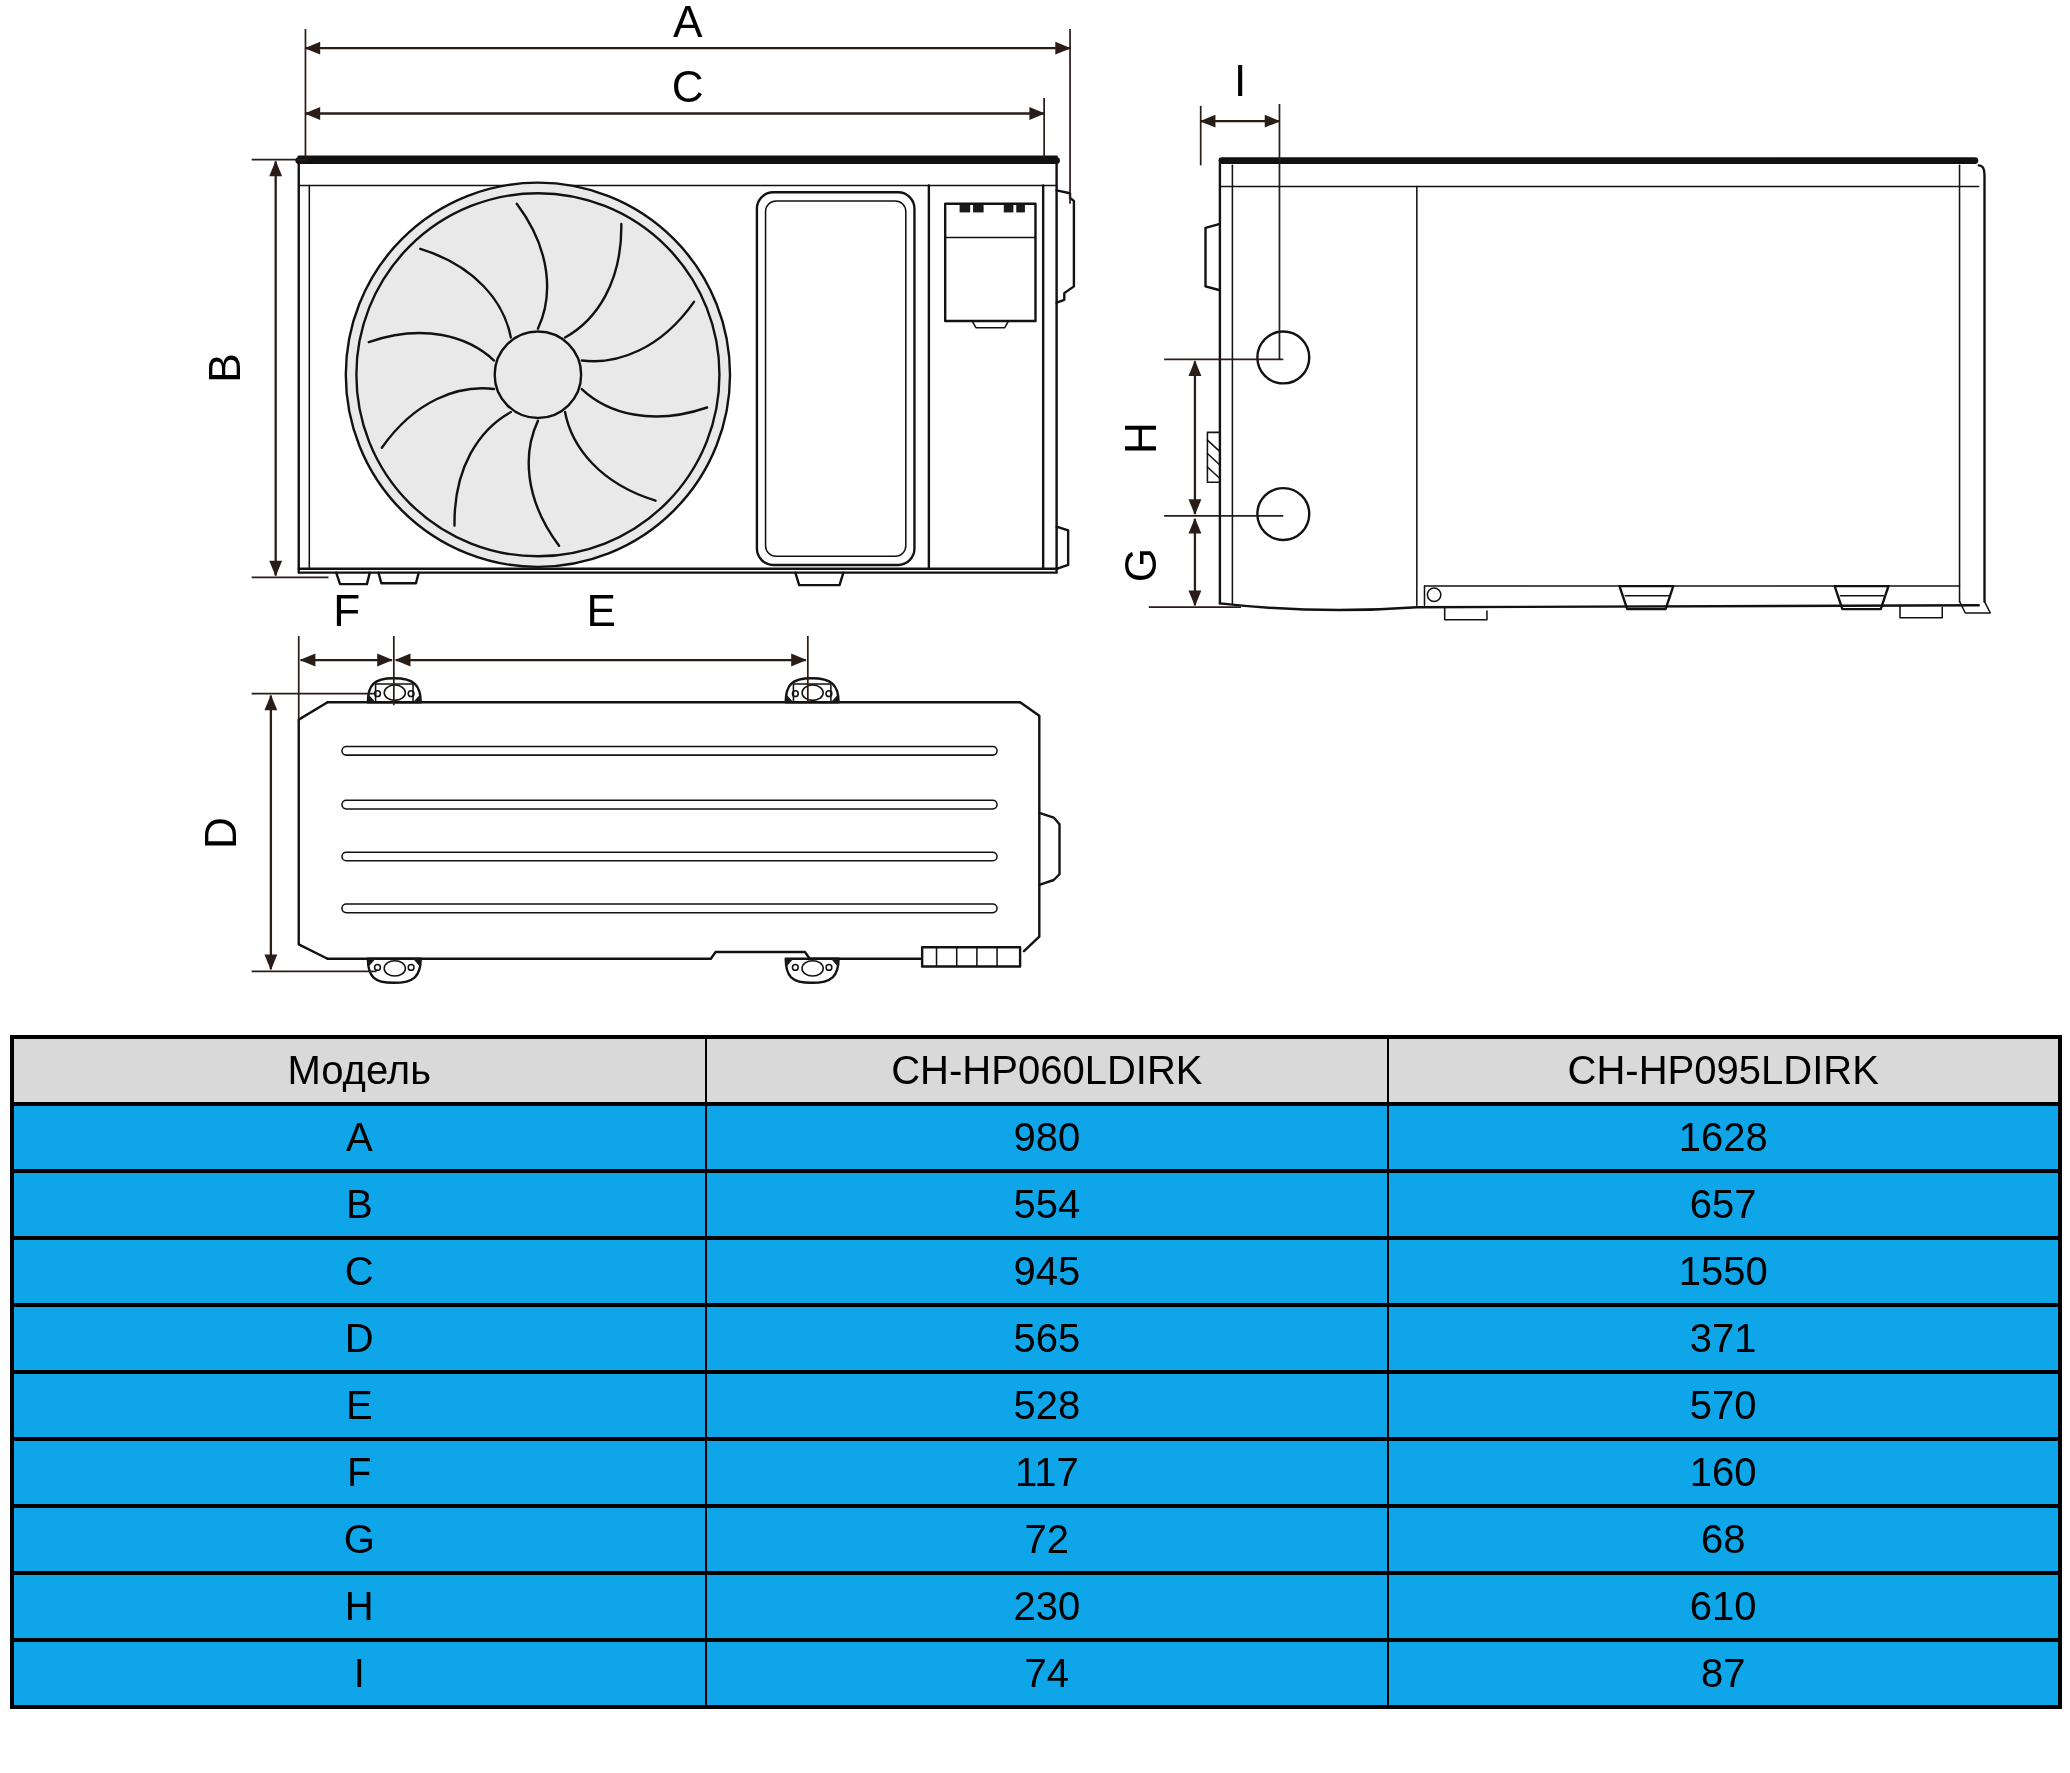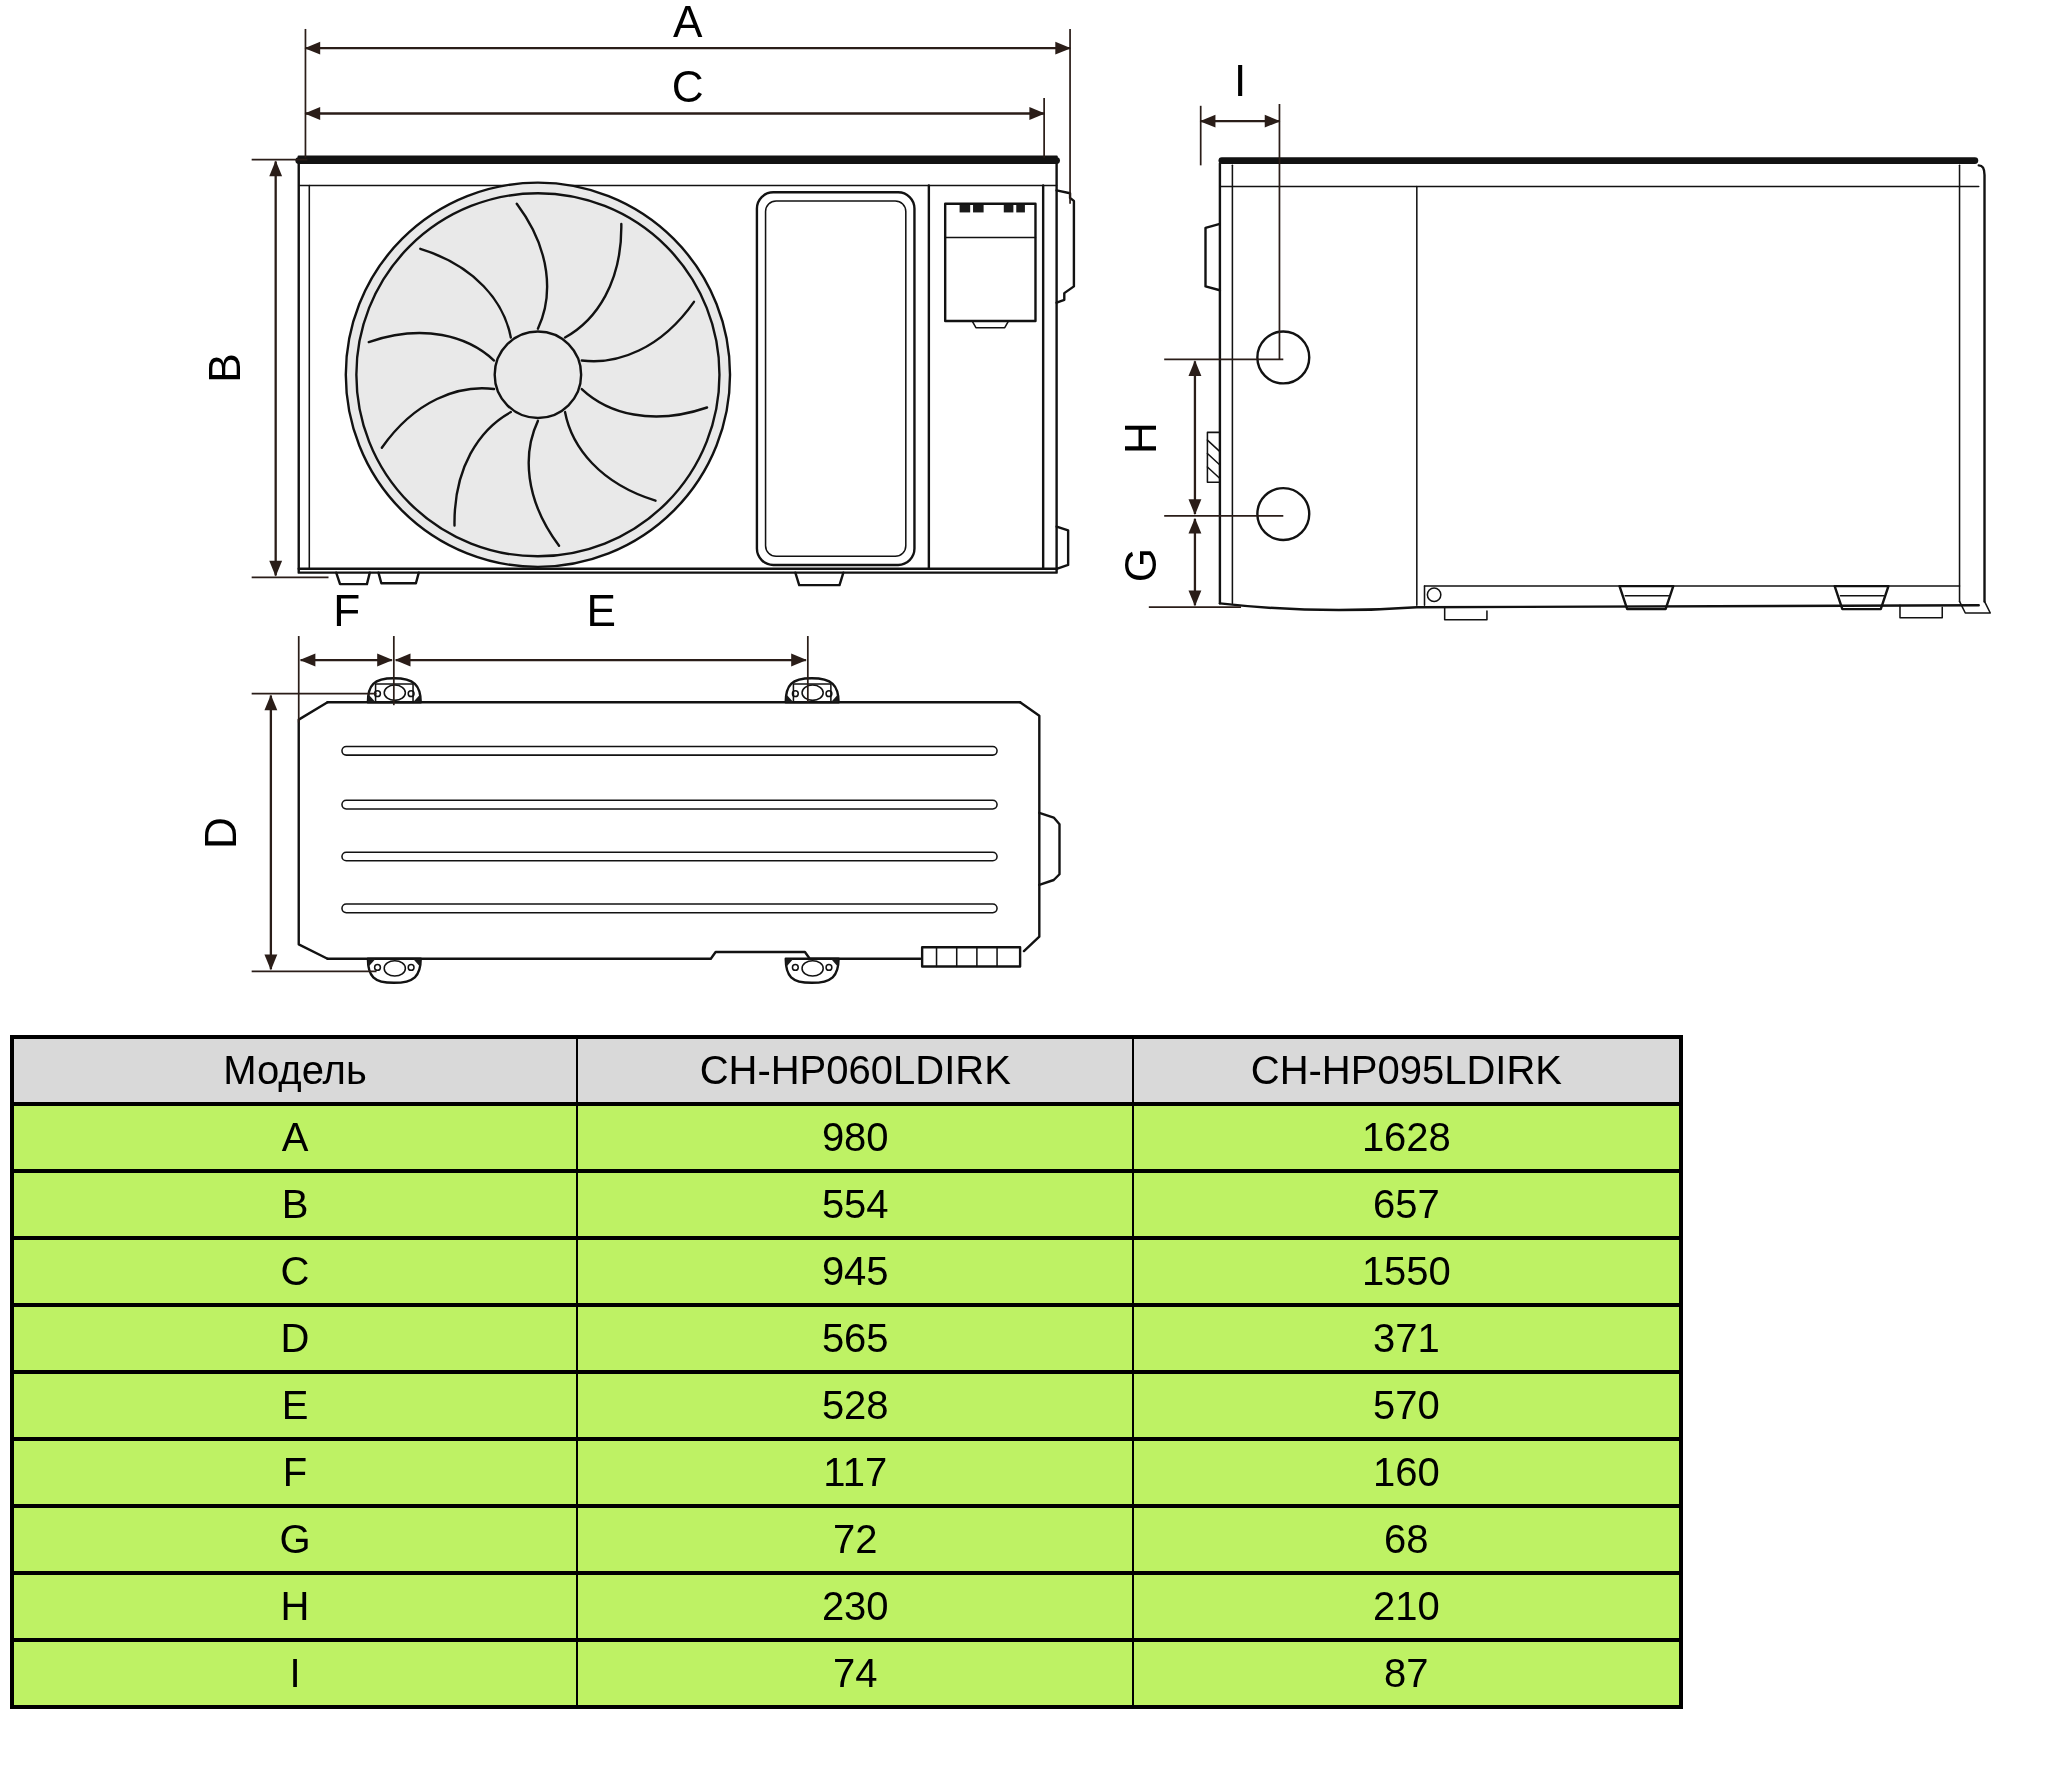--- a/index.html
+++ b/index.html
@@ -9,22 +9,22 @@
   svg text{font-family:"Liberation Sans", sans-serif;fill:#000;}
   .dim-label{font-size:46px;}
   .geo{stroke:#121212;fill:none;stroke-width:2.5;stroke-linecap:round;stroke-linejoin:round;}
   .thin{stroke-width:1.6;}
   .thick{stroke-width:7;}
   .dimline{stroke:#2a1d18;stroke-width:2.4;fill:none;}
   .extline{stroke:#2a1d18;stroke-width:1.8;fill:none;}
   .fanfill{fill:#e9e9e9;}
   .darkfill{fill:#1a1a1a;stroke:none;}
 
-  table.dims{position:absolute;left:9.6px;top:1035px;width:1673px;border-collapse:collapse;
-             table-layout:fixed;background:#bef264;}
+  table.dims{position:absolute;left:9.6px;top:1035px;width:2052px;border-collapse:collapse;
+             table-layout:fixed;background:#0ea5e9;}
   table.dims th, table.dims td{
       border-left:2.9px solid #000;border-right:2.9px solid #000;
       border-top:4.8px solid #000;border-bottom:4.8px solid #000;
       height:63px;text-align:center;vertical-align:middle;
       font-size:40px;font-weight:400;color:#000;padding:0;}
   table.dims{border:4.8px solid #000;}
   table.dims th{background:#d9d9d9;}
   col.c1{width:33.9%;} col.c2{width:33.3%;} col.c3{width:32.8%;}
 </style>
 </head>
@@ -299,21 +299,21 @@
       <td>160</td>
     </tr>
     <tr>
       <td>G</td>
       <td>72</td>
       <td>68</td>
     </tr>
     <tr>
       <td>H</td>
       <td>230</td>
-      <td>210</td>
+      <td>610</td>
     </tr>
     <tr>
       <td>I</td>
       <td>74</td>
       <td>87</td>
     </tr>
   </tbody>
 </table>
 
 </div>

